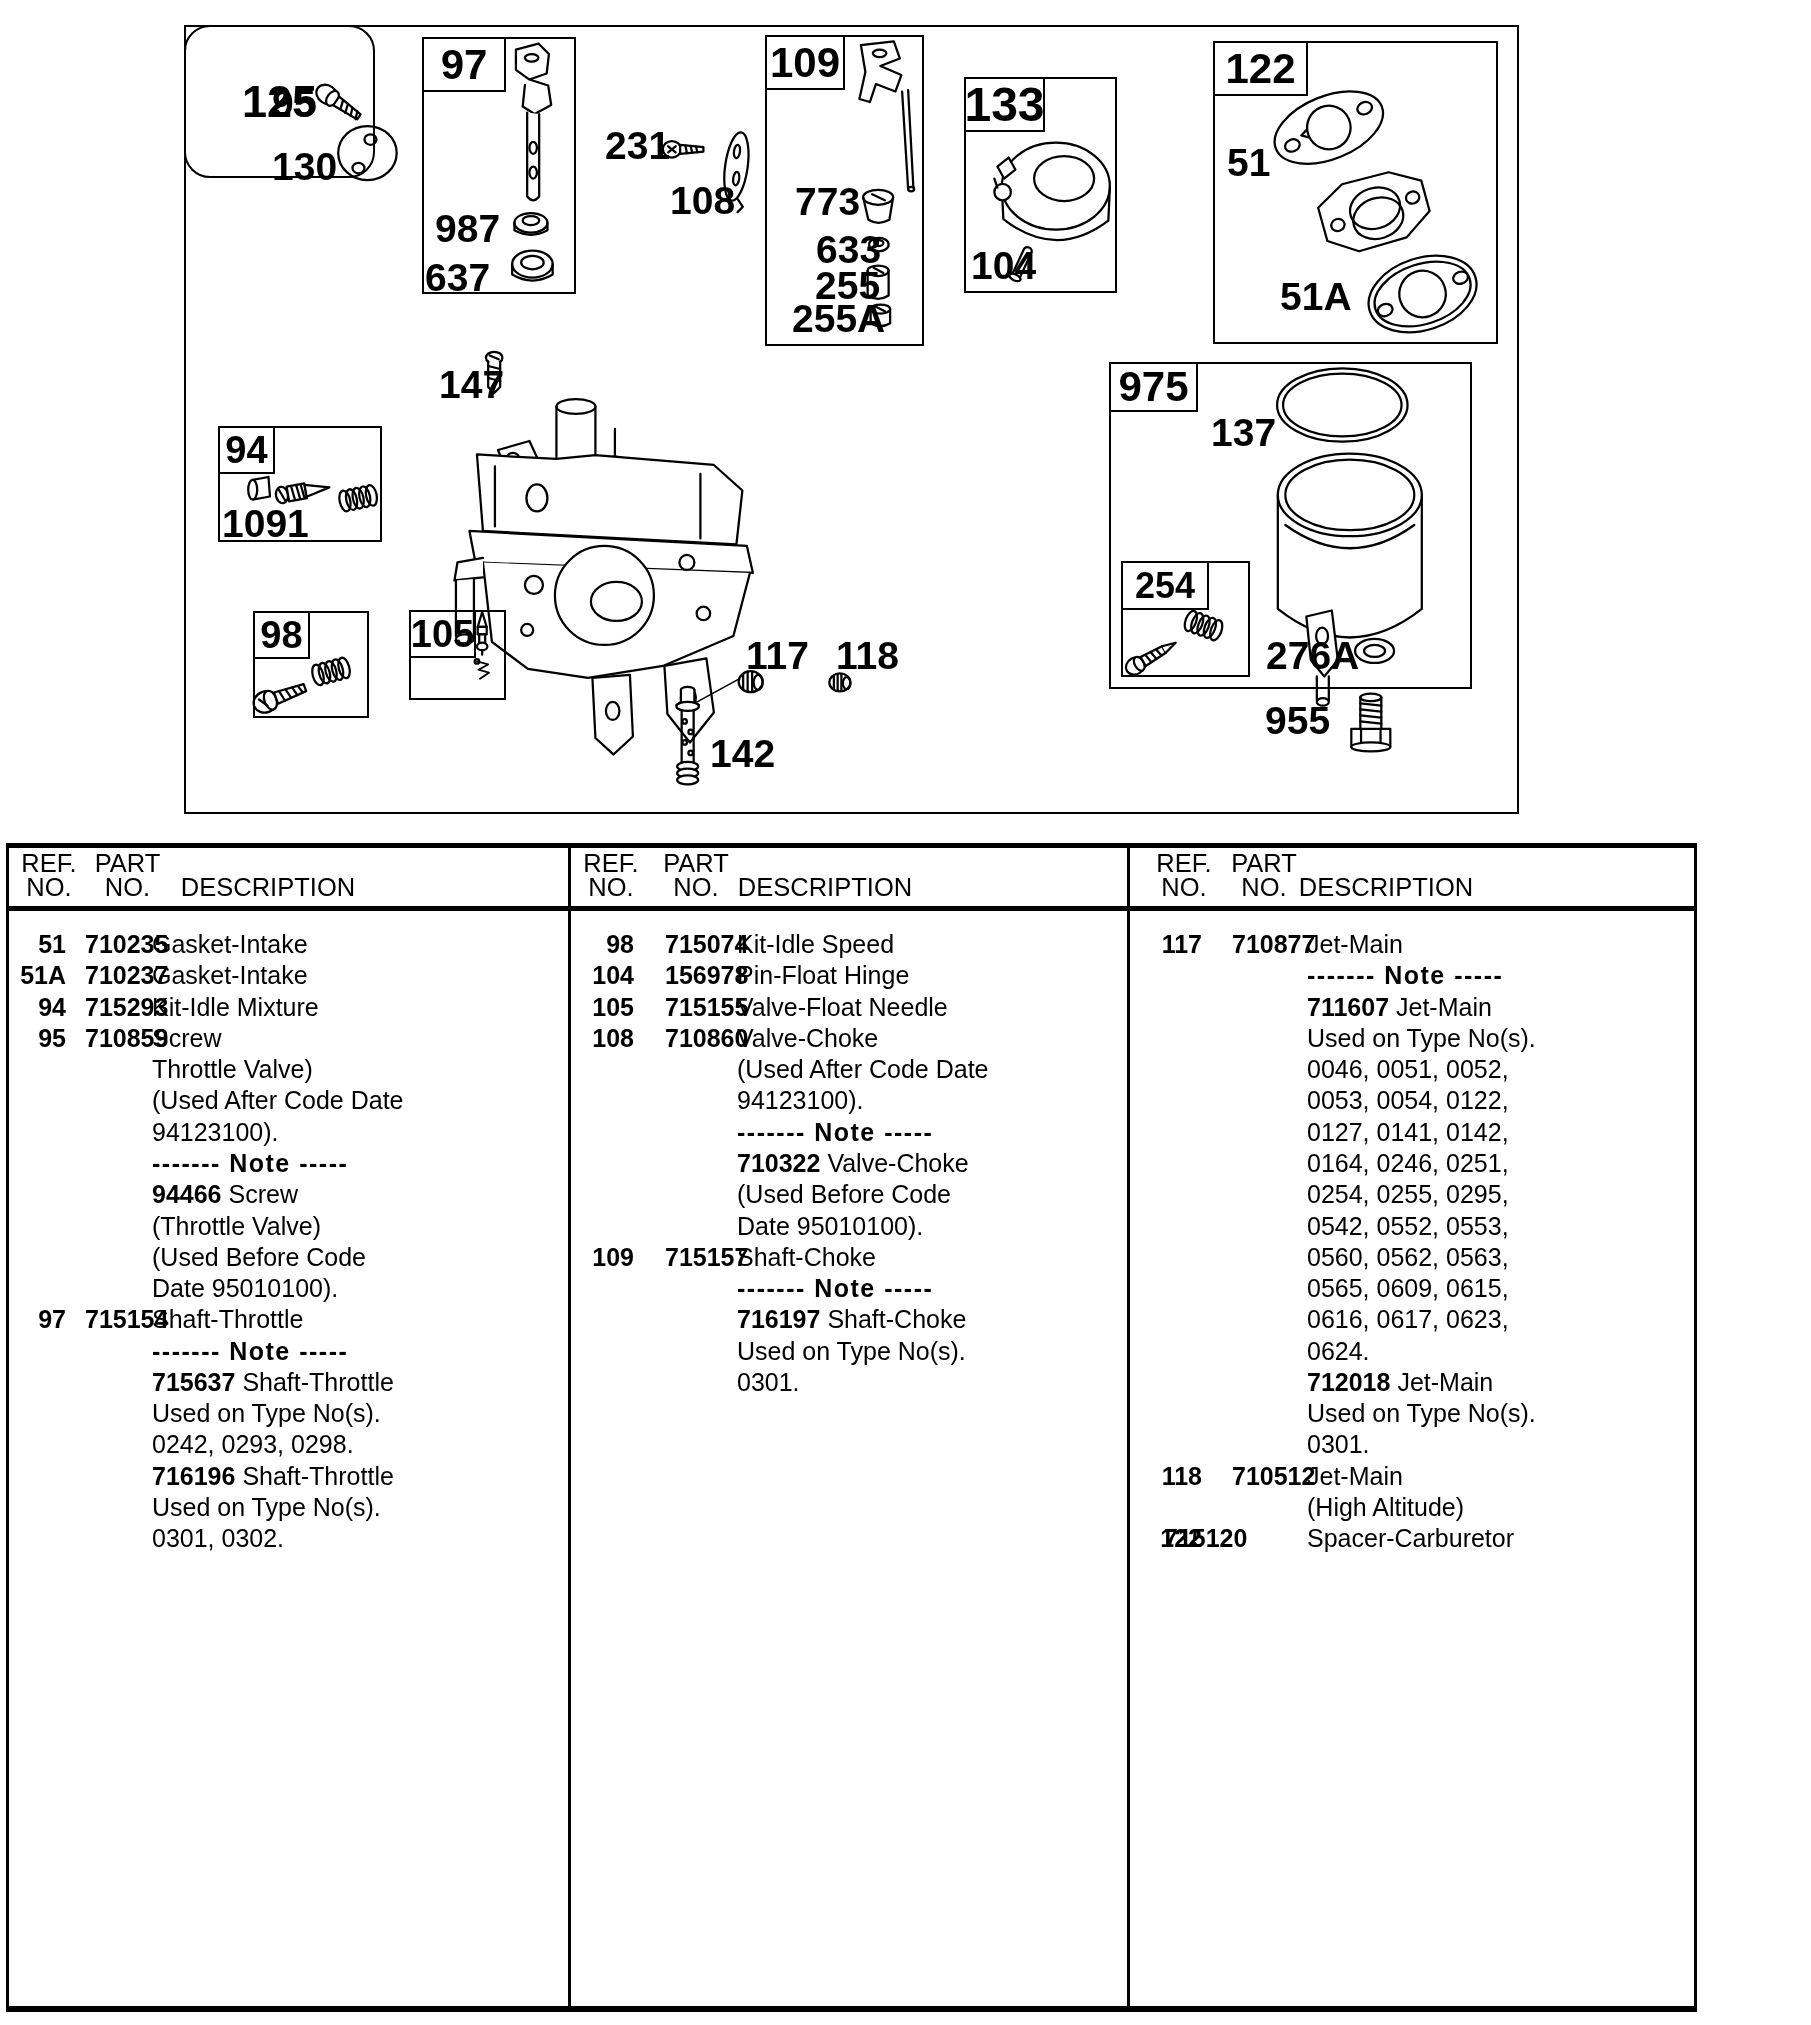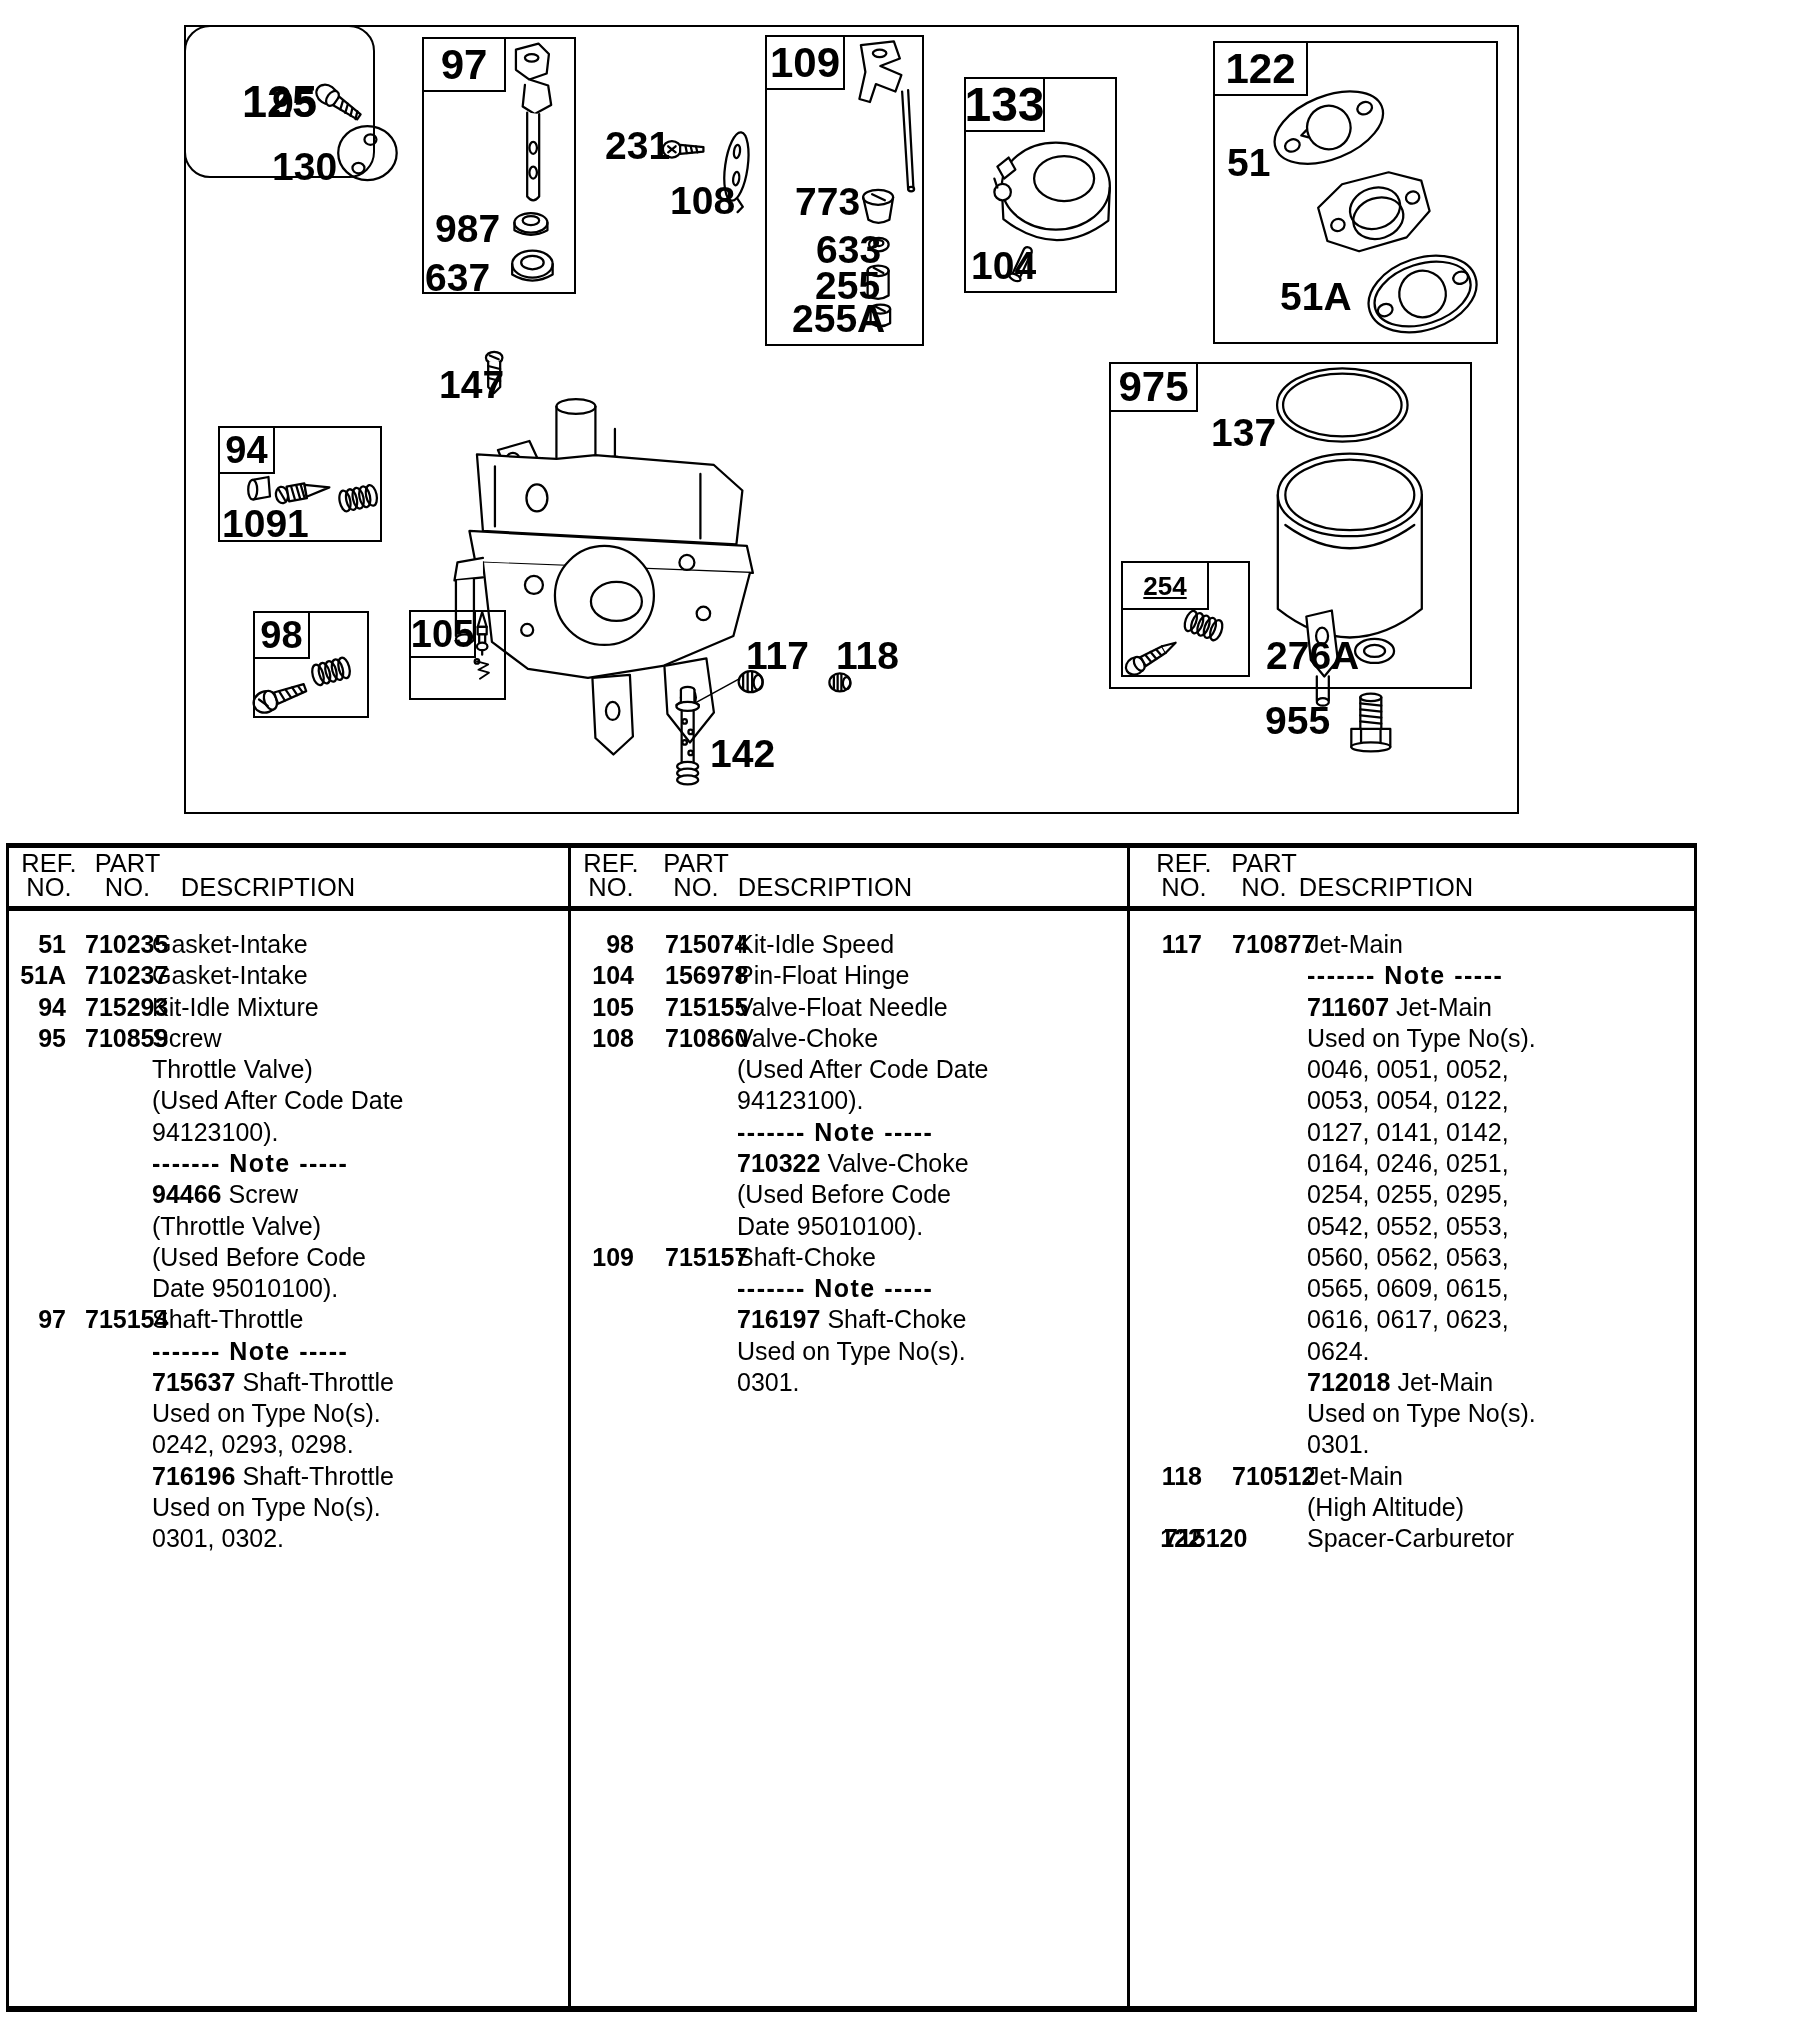--- a/index.html
+++ b/index.html
@@ -359,21 +359,21 @@
             <div class="bxlabel" style="font-size: 38px;">105</div>
           </div>
         </div>
         <div class="bx" style="left: 1109px; top: 362px; width: 359px; height: 323px;">
           <div class="sub" style="width: 85px; height: 46px;">
             <div class="bxlabel" style="font-size: 42px;">975</div>
           </div>
         </div>
         <div class="bx" style="left: 1121px; top: 561px; width: 125px; height: 112px;">
           <div class="sub" style="width: 84px; height: 45px;">
-            <div class="bxlabel" style="font-size: 26px; text-decoration: underline;">254</div>
+            <div class="bxlabel" style="font-size: 36px;">254</div>
           </div>
         </div>
       </div>
     <div id="labels">
         <div class="cl" style="left: 272px; top: 84px;">95</div>
         <div class="cl" style="left: 272px; top: 147px;">130</div>
         <div class="cl" style="left: 605px; top: 126px;">231</div>
         <div class="cl" style="left: 670px; top: 181px;">108</div>
         <div class="cl" style="left: 435px; top: 209px;">987</div>
         <div class="cl" style="left: 425px; top: 258px;">637</div>

